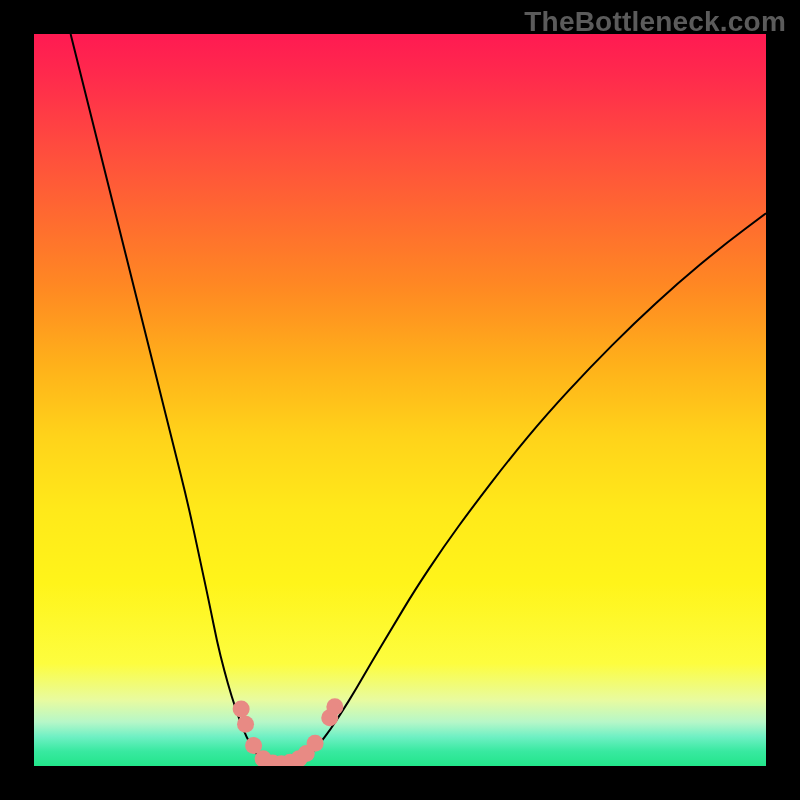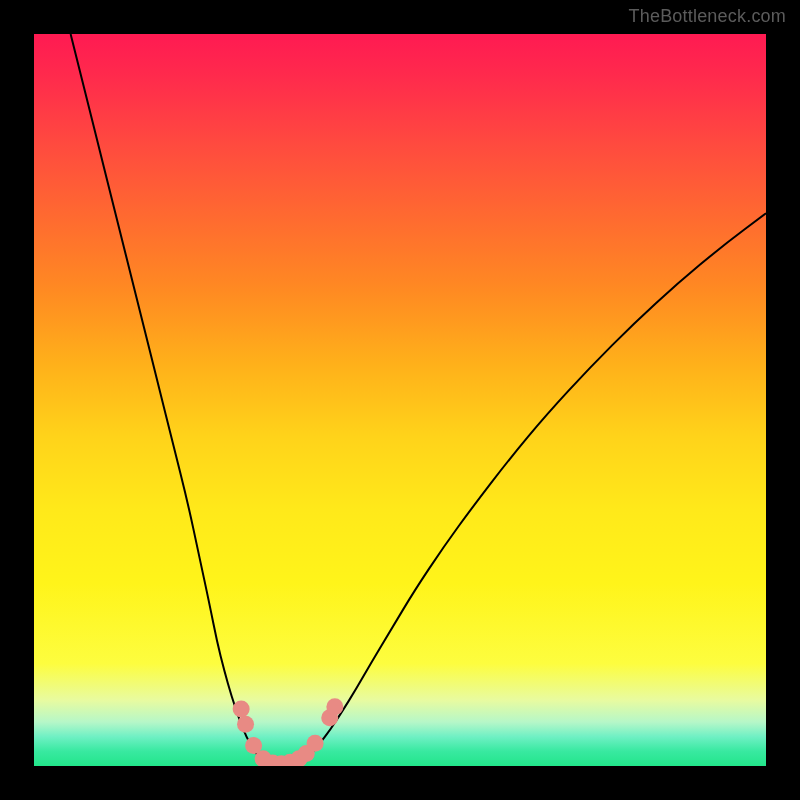--- a/index.html
+++ b/index.html
@@ -45,23 +45,23 @@
       #6ff0c4 96%,
       #38e9a0 98%,
       #22e58a 100%
     );
   }
   .attribution {
     position: absolute;
     top: 6px;
     right: 14px;
     color: #5b5b5b;
-    font-size: 18px;
+    font-size: 28px;
     letter-spacing: 0.2px;
-    font-weight: 400;
+    font-weight: 700;
   }
   svg.curve {
     position: absolute;
     inset: 0;
   }
   .marker {
     fill: #e88a84;
     stroke: none;
   }
 </style>

